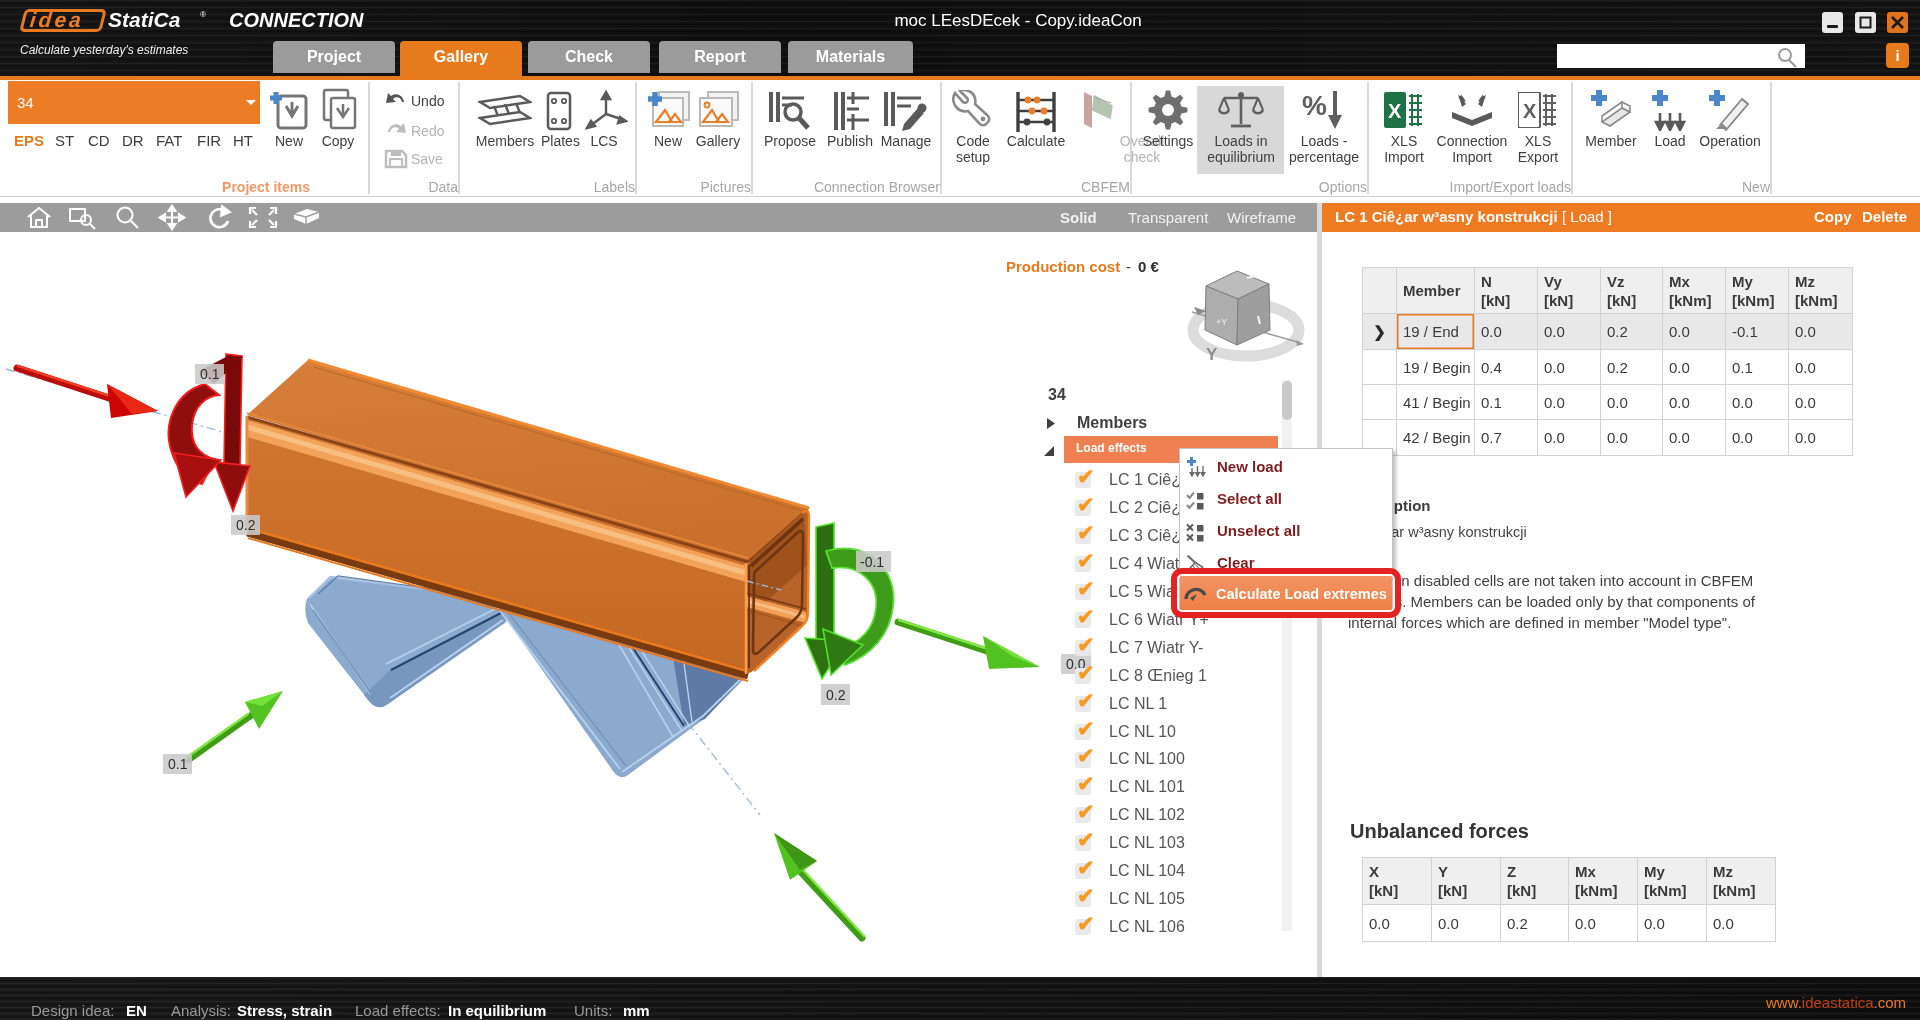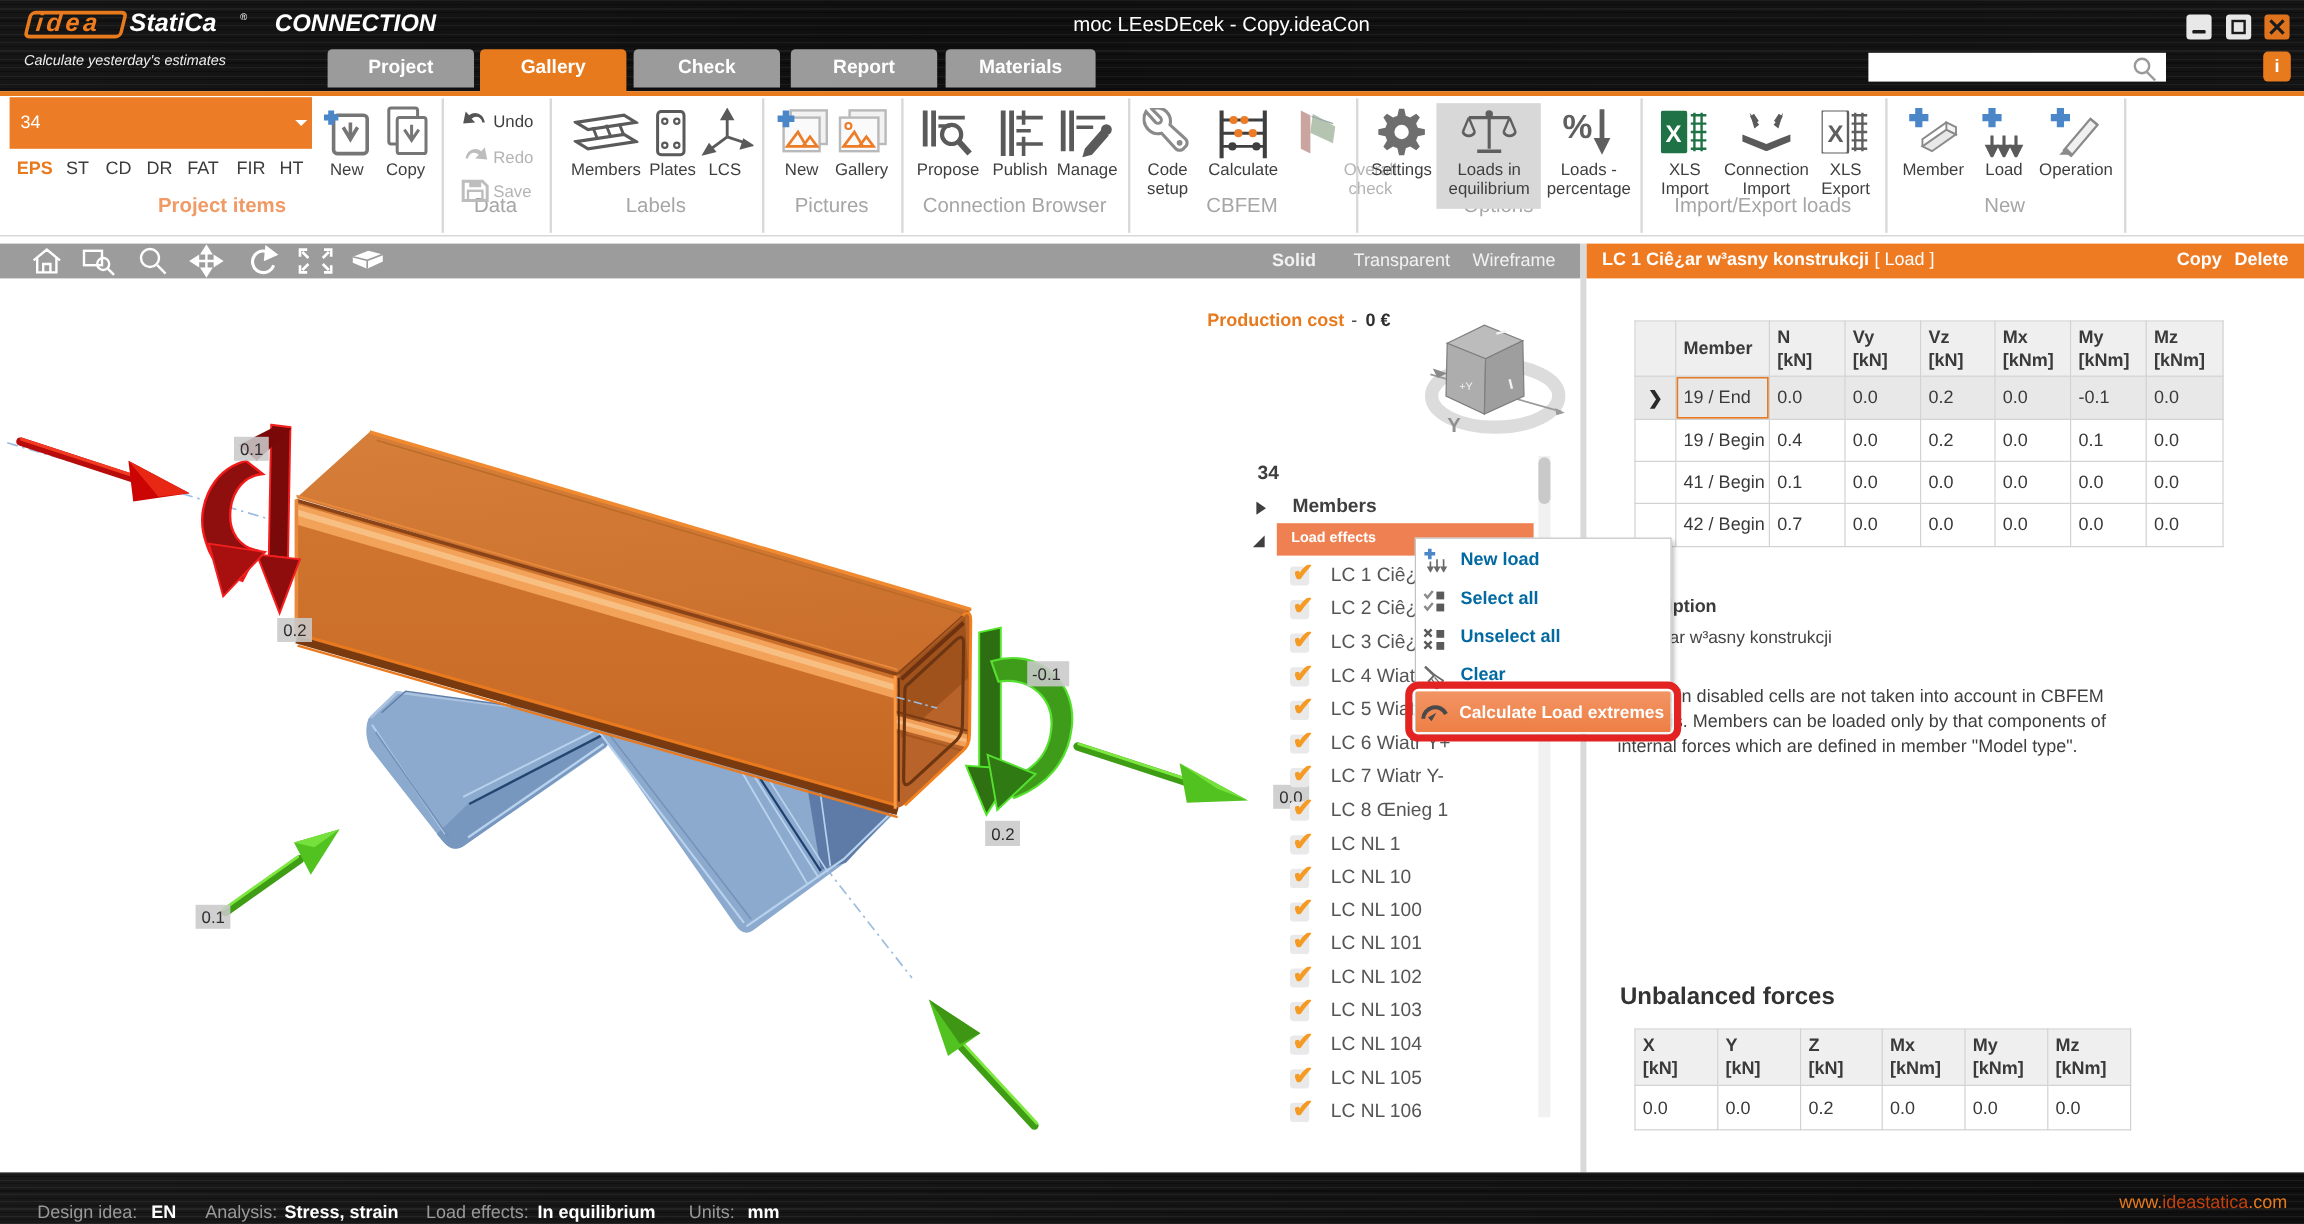--- a/index.html
+++ b/index.html
@@ -26,21 +26,21 @@
 #ibtn { position:absolute; left:1886px; top:43px; width:23px; height:25px; background:#e87a1e; border-radius:4px; color:#fff; font-weight:bold; font-size:15px; text-align:center; line-height:25px; }
 
 
 .tab { position:absolute; top:41px; height:32px; background:#9b9b9b; border-radius:4px 4px 0 0; color:#fff; font-weight:bold; font-size:16px; text-align:center; line-height:32px; }
 .tabsel { background:#e87a1e; height:39px; }
 
 
 #ribbon { position:absolute; left:0; top:80px; width:1920px; height:117px; background:#fff; }
 #ribbonline { position:absolute; left:0; top:196px; width:1920px; height:1px; background:#cfcfcf; }
 .gsep { position:absolute; top:82px; height:112px; width:2px; background:#d9d9d9; }
-.glabel { position:absolute; top:162px; font-size:17px; color:#a6a6a6; text-align:center; }
+.glabel { position:absolute; top:179px; font-size:14px; color:#a6a6a6; text-align:right; }
 .rlabel { position:absolute; font-size:14px; color:#3f3f3f; text-align:center; }
 .rlabel2 { position:absolute; font-size:14px; color:#3f3f3f; text-align:center; line-height:16px; }
 .rdis { color:#b4b4b4; }
 #dropdown34 { position:absolute; left:8px; top:81px; width:252px; height:43px; background:#ed7c27; color:#fff; font-size:15px; line-height:43px; padding-left:9px; }
 #dd-arrow { position:absolute; left:246px; top:100px; width:0; height:0; border-left:5px solid transparent; border-right:5px solid transparent; border-top:5px solid #fff; }
 .ptab { position:absolute; top:132px; font-size:15px; color:#3c3c3c; }
 #eqbox { position:absolute; left:1197px; top:86px; width:87px; height:88px; background:#d8d8d8; }
 
 
 #viewbar { position:absolute; left:0; top:203px; width:1317px; height:29px; background:#9c9c9c; }
@@ -58,21 +58,21 @@
 .swhite { color:#fff; font-weight:bold; font-size:15px; }
 
 
 .treetxt { position:absolute; font-size:16px; color:#555; white-space:nowrap; }
 .treebold { position:absolute; font-size:16px; font-weight:bold; color:#3f3f3f; white-space:nowrap; }
 .chk { position:absolute; width:16px; height:16px; background:#e9e9e9; border-radius:3px; }
 .chkmark { position:absolute; font-size:21px; font-weight:bold; color:#f59a23; }
 
 
 #ctxmenu { position:absolute; left:1179px; top:448px; width:214px; height:163px; background:#fff; border:1px solid #c3c3c3; box-shadow:3px 3px 4px rgba(0,0,0,0.25); }
-.mitem { position:absolute; left:37px; font-size:15px; font-weight:bold; color:#0369a1; white-space:nowrap; }
+.mitem { position:absolute; left:37px; font-size:15px; font-weight:bold; color:#7f1d1d; white-space:nowrap; }
 #mhl { position:absolute; left:1180px; top:576px; width:212px; height:34px; background:linear-gradient(#f29464,#ee7f45); }
 #redbox { position:absolute; left:1171px; top:568px; width:230px; height:50px; border:6px solid #e32222; border-radius:11px; box-shadow:inset 0 0 0 2px rgba(255,255,255,0.85); }
 
 
 .rp { position:absolute; color:#3c3c3c; }
 table.grid { border-collapse:collapse; }
 table.grid td { border:1px solid #d2d2d2; font-size:15px; color:#3a3a3a; padding:0 0 0 6px; vertical-align:middle; }
 table.grid td.hdr { background:#efefef; font-weight:bold; line-height:19px; }
 </style>
 </head>

